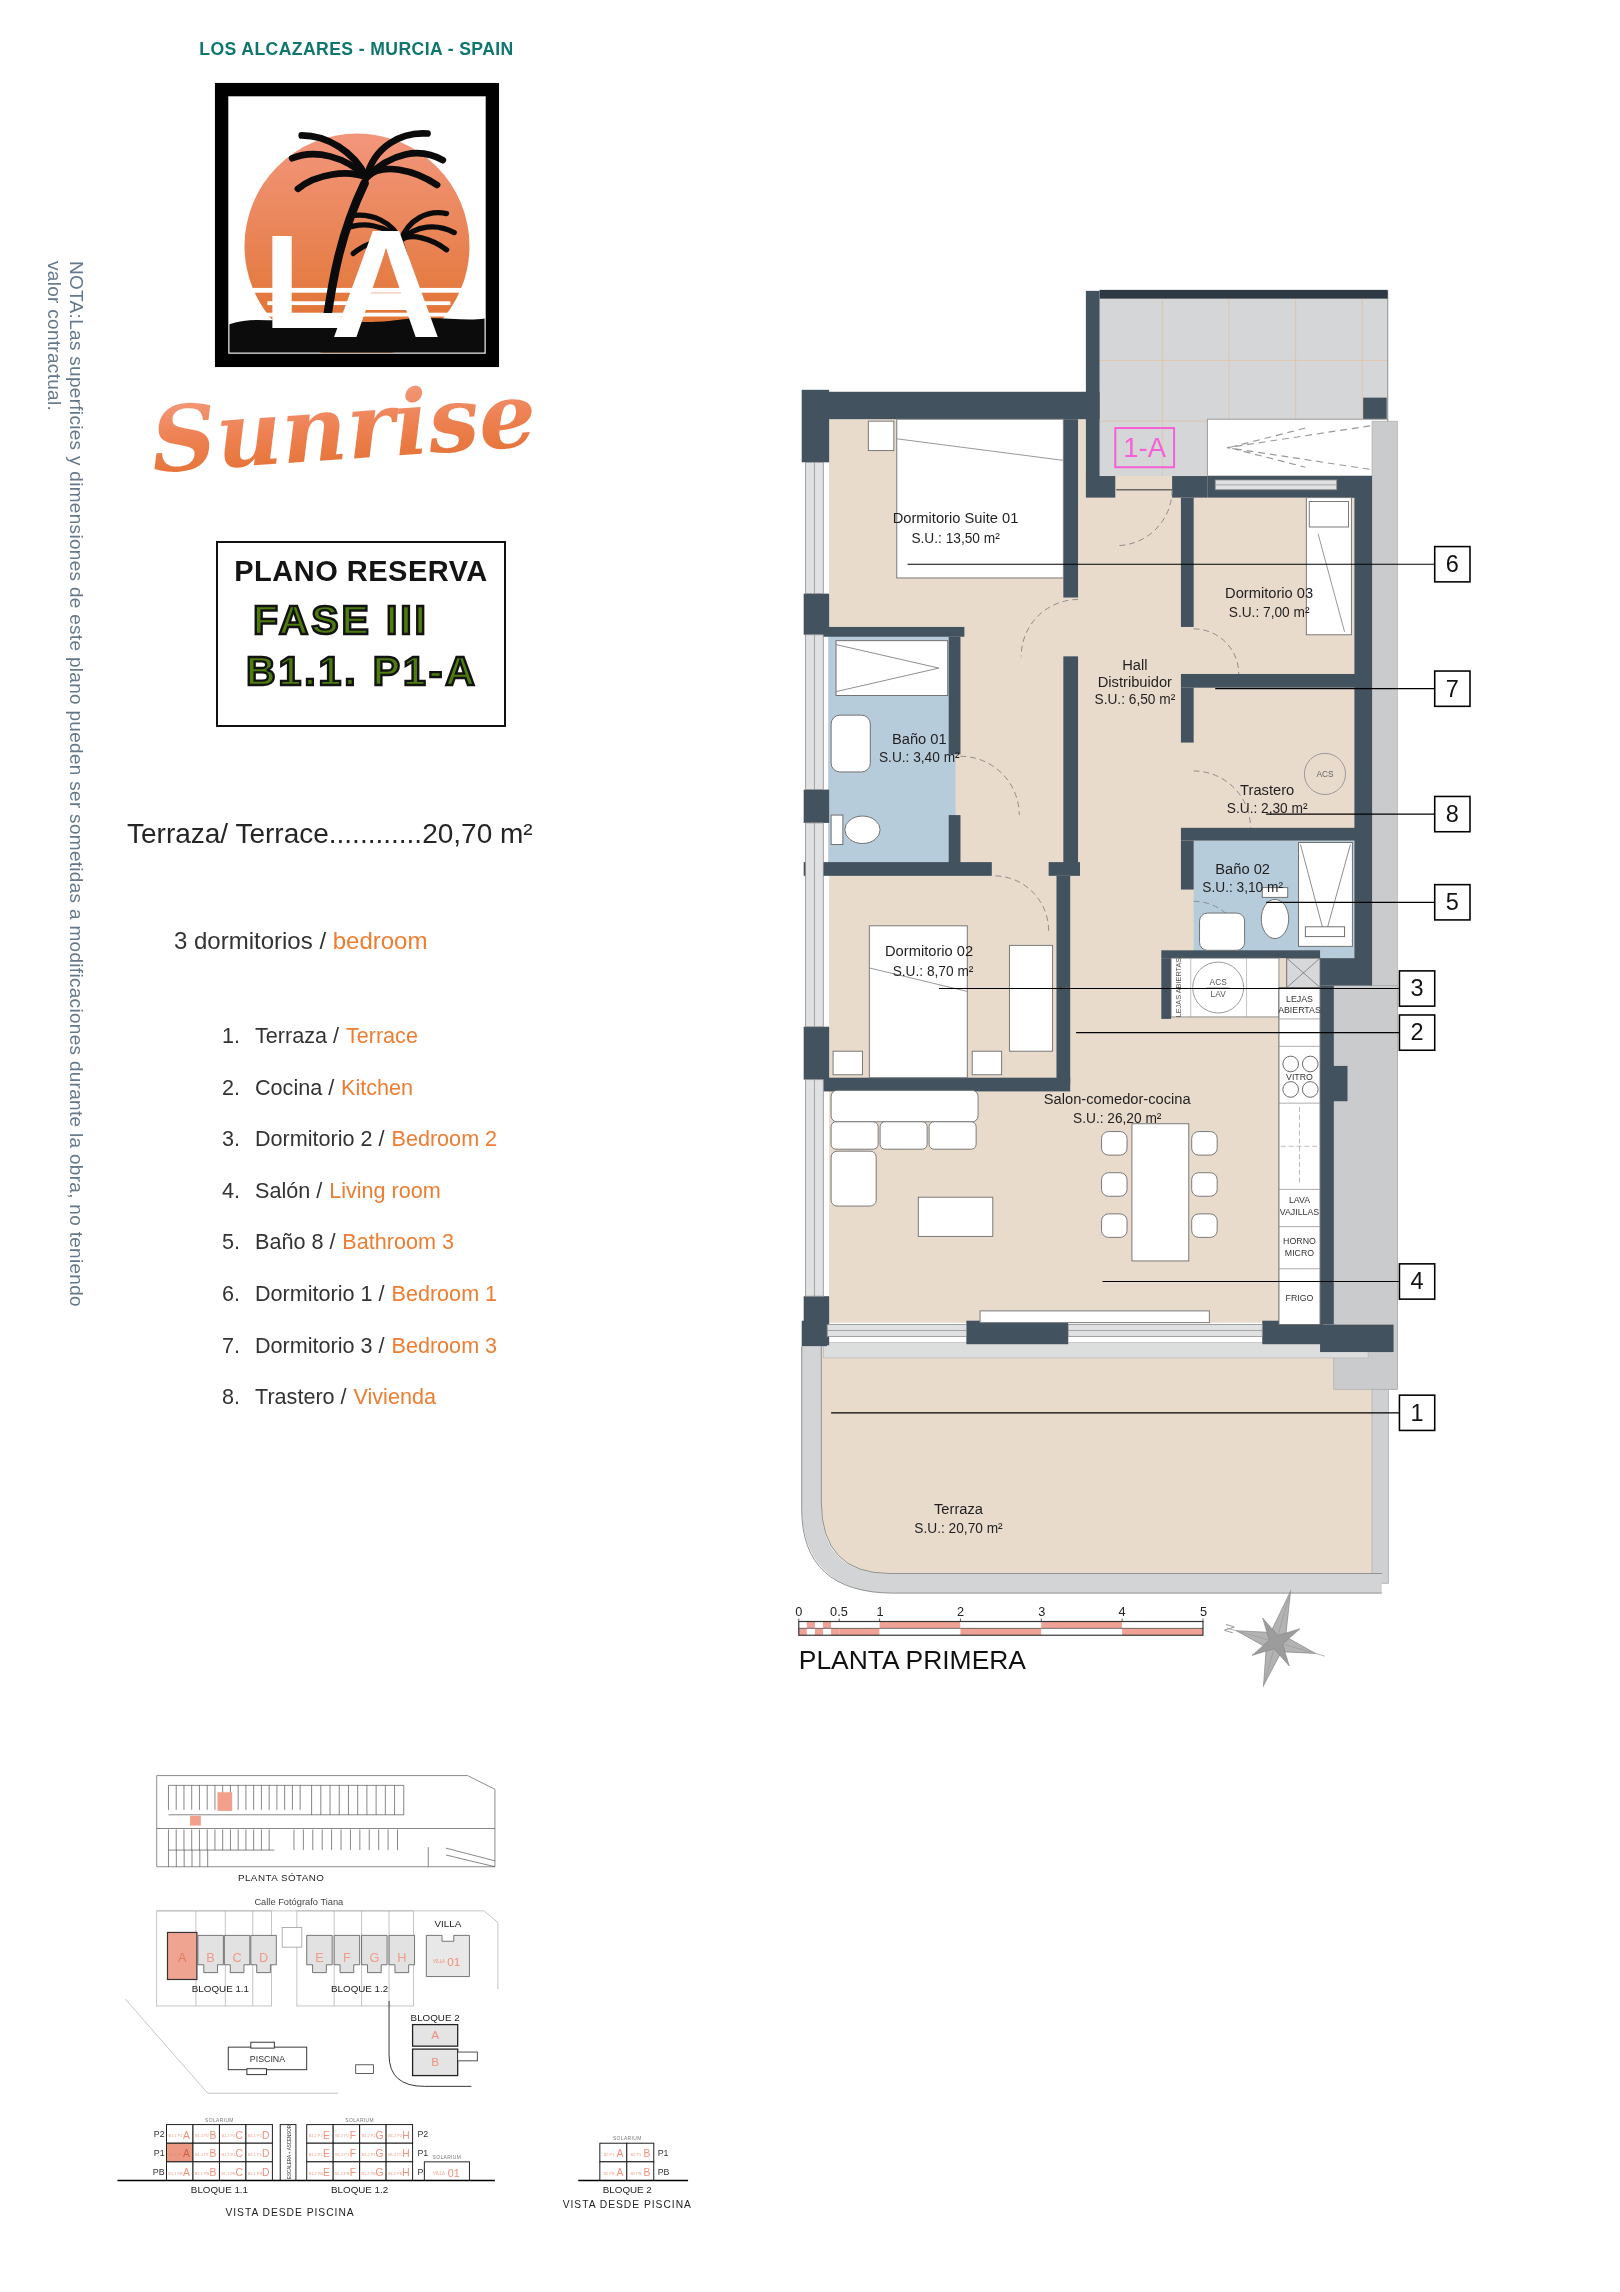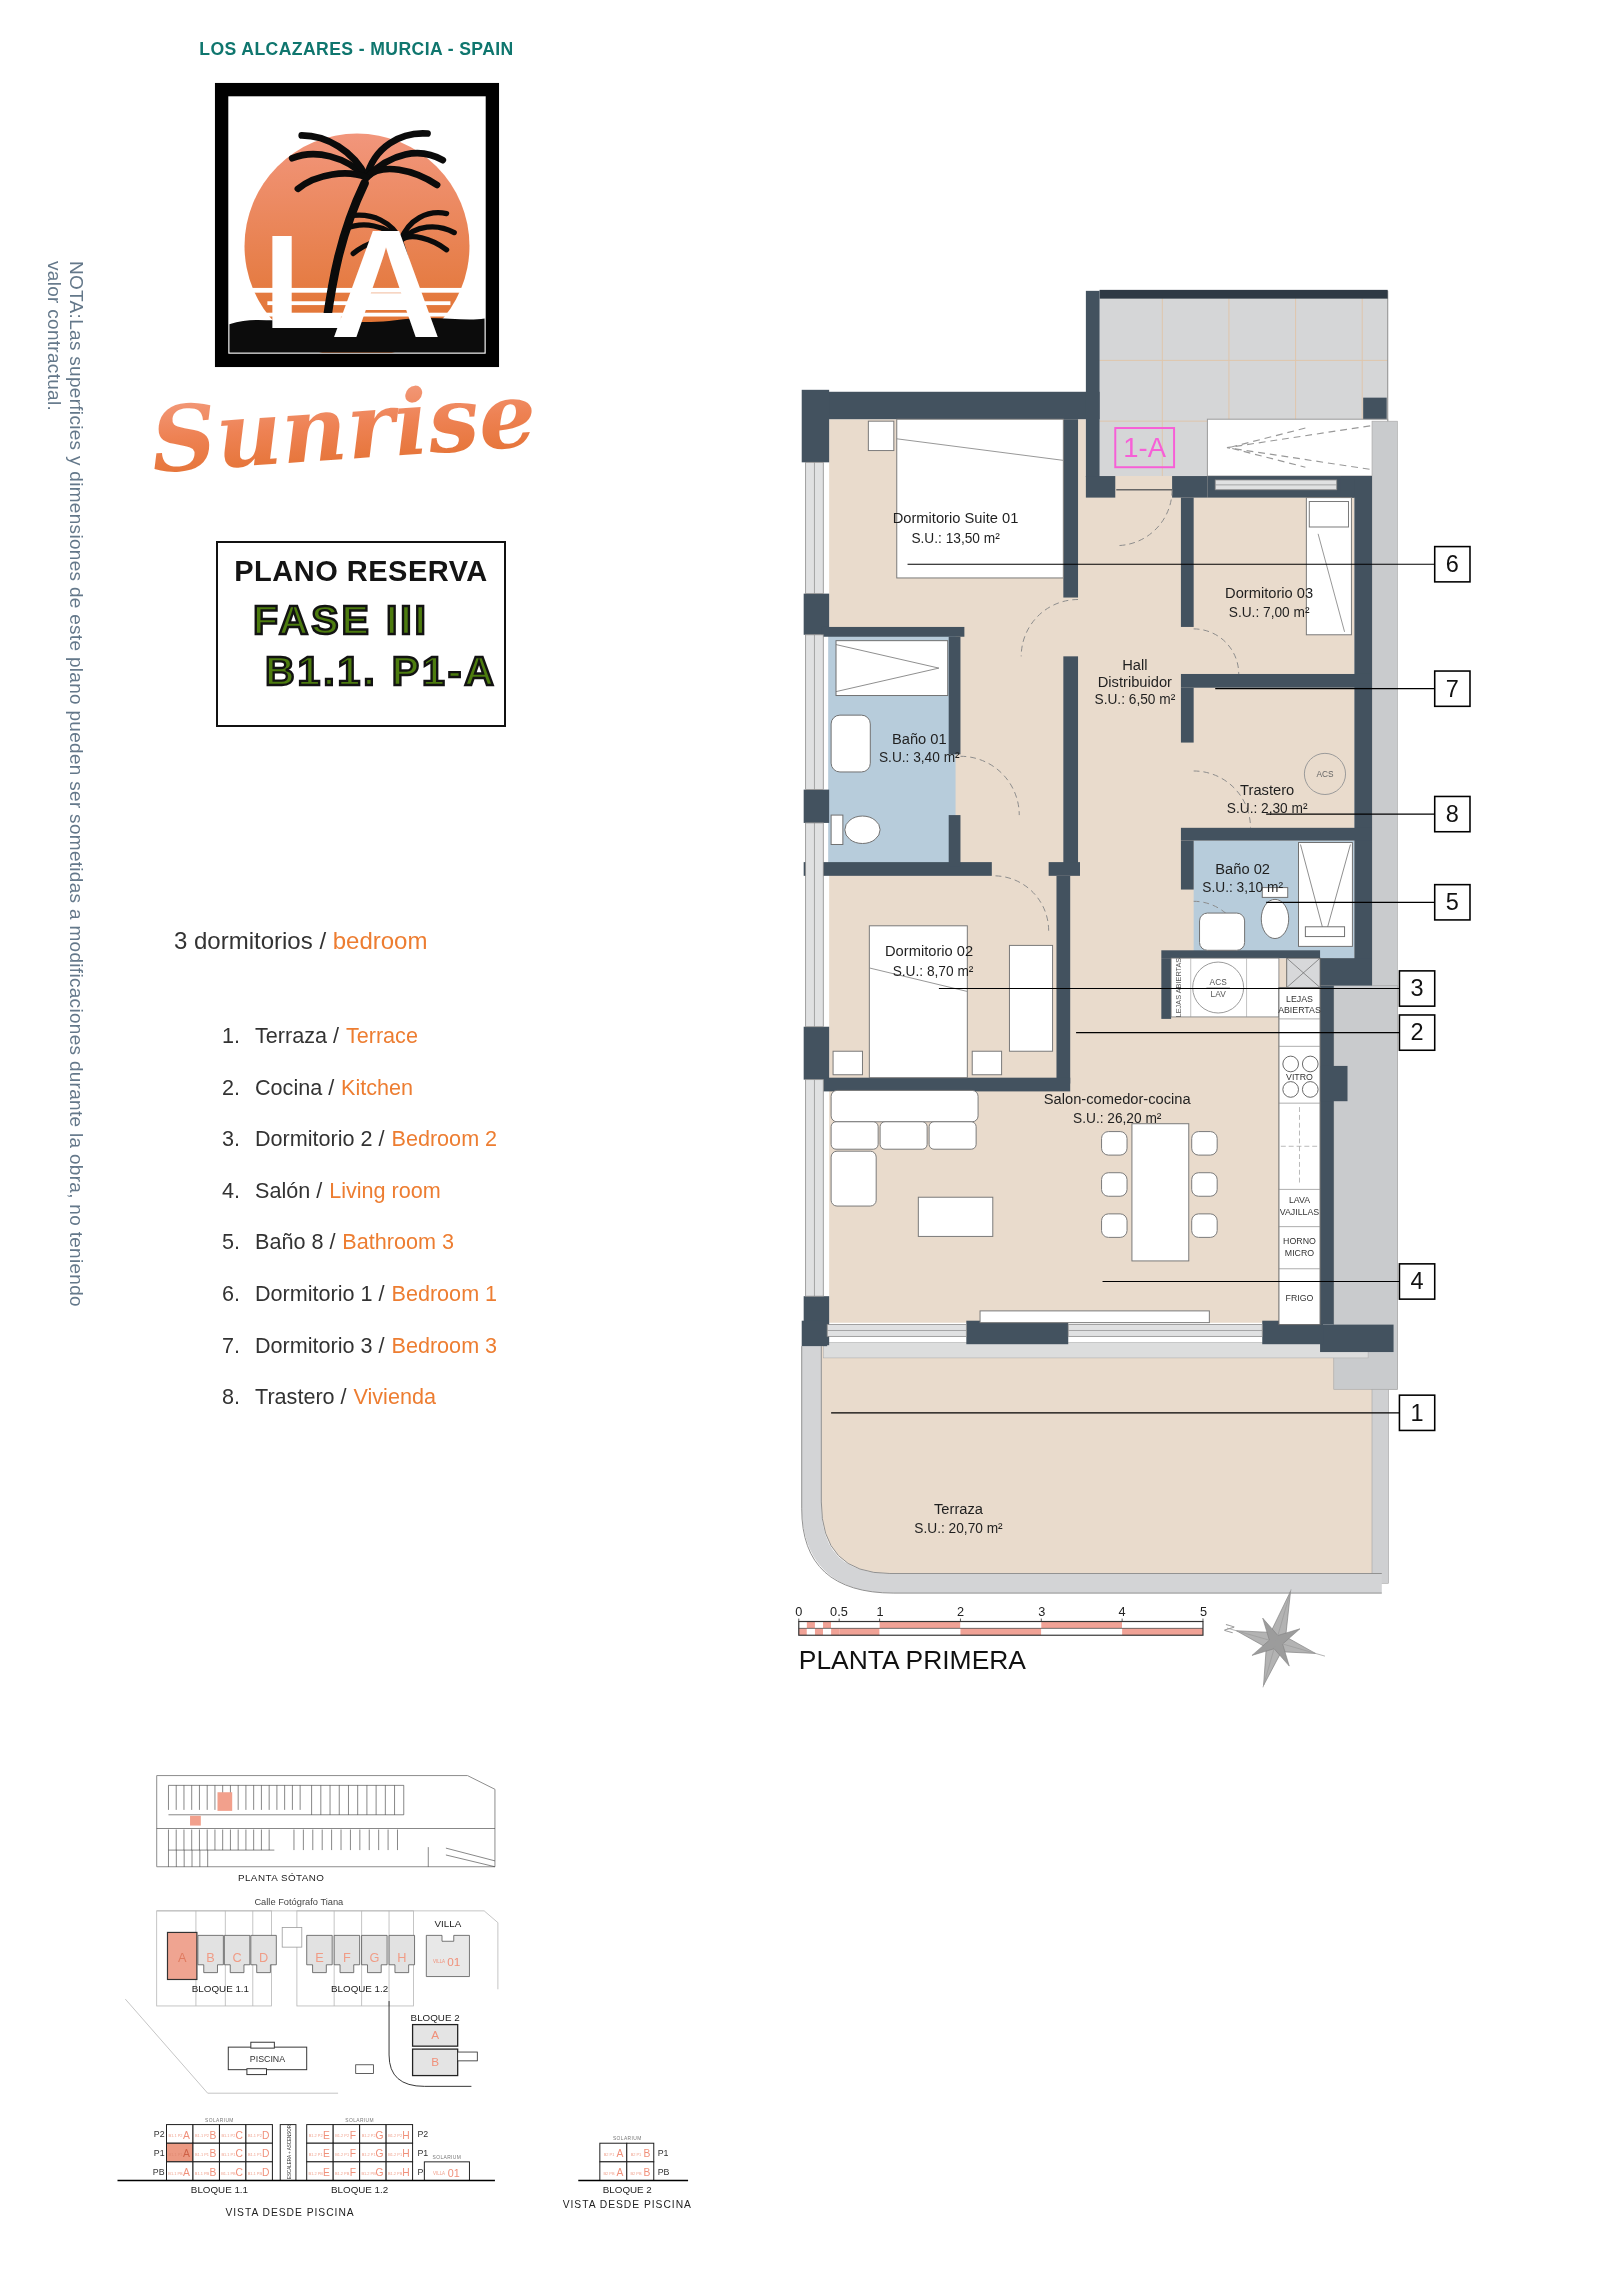--- a/index.html
+++ b/index.html
@@ -13,21 +13,21 @@
            background:linear-gradient(180deg,#f4a186 0%,#ee8254 48%,#e26f2d 100%);
            -webkit-background-clip:text;background-clip:text;color:transparent;
            transform:rotate(-4deg)}
   .reserve-box{left:216px;top:541px;width:290px;height:186px;border:2.9px solid #111;
                box-sizing:border-box;text-align:left}
   .reserve-title{margin-top:11.8px;text-align:center;font-size:29px;font-weight:600;
                  letter-spacing:0.5px;color:#141414}
   .outline-txt{color:#4d7c0f;-webkit-text-stroke:2.4px #121212;font-weight:700;
                letter-spacing:2.9px;font-size:41px;line-height:1.2}
   .fase{margin:7.8px 0 0 35px}
-  .unit{margin:2px 0 0 47px}
+  .unit{margin:2px 0 0 28px}
   .summary{left:127px;top:814px;font-size:28px;color:#252525;line-height:39px}
   .bedrooms{left:174px;top:927px;font-size:24px;color:#333}
   .orange{color:#ED7D31}
   ol.legend{left:222px;top:1025px;list-style:none;margin:0;padding:0;font-size:21.6px;color:#333}
   ol.legend li{display:flex;margin-bottom:30px;line-height:21.6px}
   ol.legend .num{width:33px}
   ol.legend .es{margin-right:6.9px}
   .note-vert{left:43px;top:261px;height:1059px;writing-mode:vertical-rl;
              font-size:19px;color:#64788a;letter-spacing:0.3px}
   svg text{font-family:"Liberation Sans",sans-serif}
@@ -87,20 +87,21 @@
 
 <div class="abs sunrise">Sunrise</div>
 
 <div class="abs reserve-box">
   <div class="reserve-title">PLANO RESERVA</div>
   <div class="outline-txt fase">FASE III</div>
   <div class="outline-txt unit">B1.1. P1-A</div>
 </div>
 
 <div class="abs summary">
+  <div>Terraza/ Terrace............20,70 m²</div>
 </div>
 
 <div class="abs bedrooms">
   <span>3 dormitorios / </span><span class="orange">bedroom</span>
 </div>
 
 <ol class="abs legend">
   <li>
       <span class="num">1.</span>
       <span class="es">Terraza /</span>

